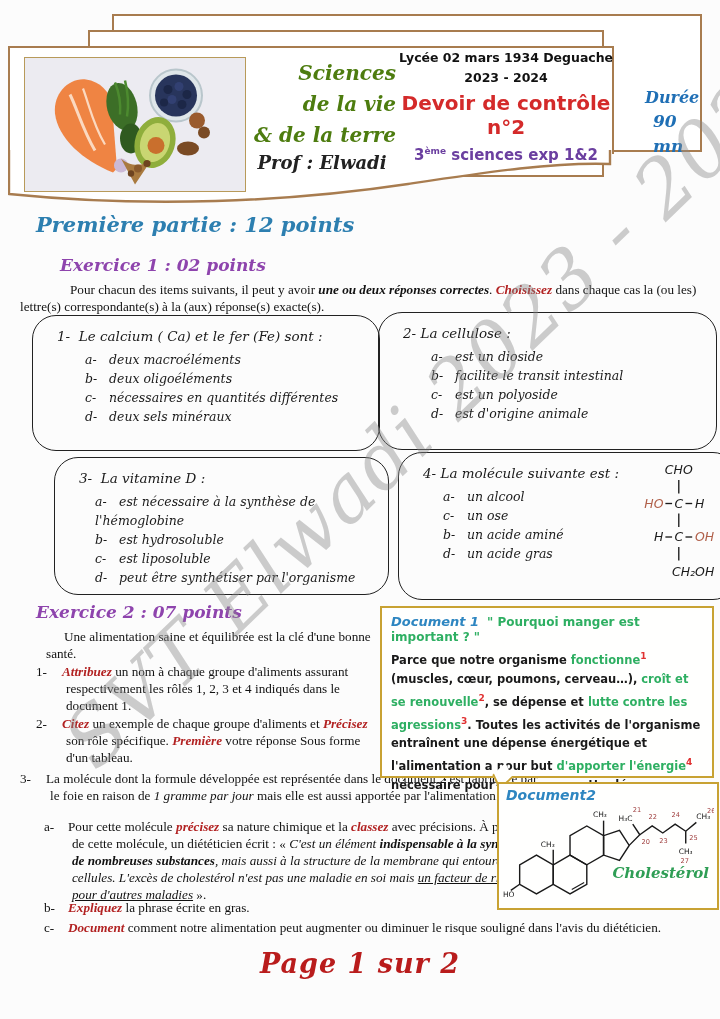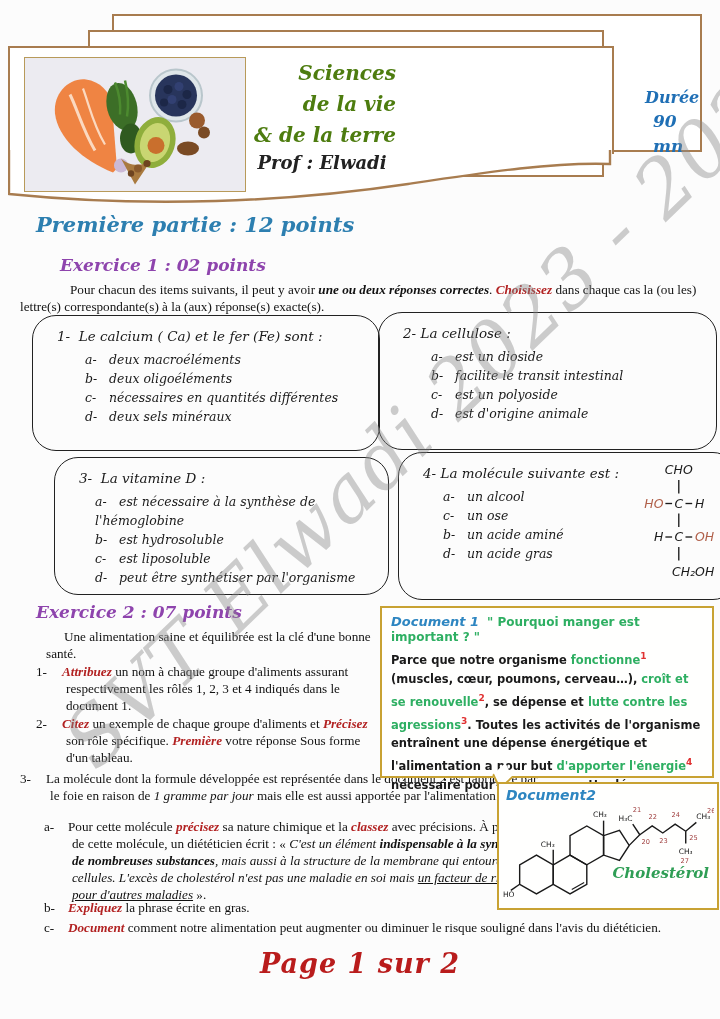--- a/index.html
+++ b/index.html
@@ -151,20 +151,26 @@
       <circle cx="122" cy="105" r="3.6" fill="#6e4420"></circle>
     <circle cx="106" cy="115" r="3.2" fill="#6e4420"></circle>
   </svg>
 
   <div class="abs subject">
     <div>Sciences</div>
     <div>de la vie</div>
     <div>&amp; de la terre</div>
   </div>
   <div class="abs prof">Prof : Elwadi</div>
+  <div class="abs hdr-right">
+    <div class="school">Lycée 02 mars 1934 Deguache</div>
+    <div class="year">2023 - 2024</div>
+    <div class="exam">Devoir de contrôle n°2</div>
+    <div class="klass"><span>3</span><sup>ème</sup><span> sciences exp 1&amp;2</span></div>
+  </div>
 
   <div class="abs part-title">Première partie : 12 points</div>
   <div class="abs ex-title ex1-title">Exercice 1 : 02 points</div>
   <div class="abs serif intro1"><span>Pour chacun des items suivants, il peut y avoir </span><span class="bi">une ou deux réponses correctes</span><span>. </span><span class="red">Choisissez</span><span> dans chaque cas la (ou les) lettre(s) correspondante(s) à la (aux) réponse(s) exacte(s).</span></div>
 
   <div class="abs mcq box1">
     <div class="qt"><span>1-</span>&nbsp;&nbsp;<span>Le calcium ( Ca) et le fer (Fe) sont :</span></div>
     <div class="opt"><span class="ol">a-</span><span>deux macroéléments</span></div>
     <div class="opt"><span class="ol">b-</span><span>deux oligoéléments</span></div>
     <div class="opt"><span class="ol">c-</span><span>nécessaires en quantités différentes</span></div>

